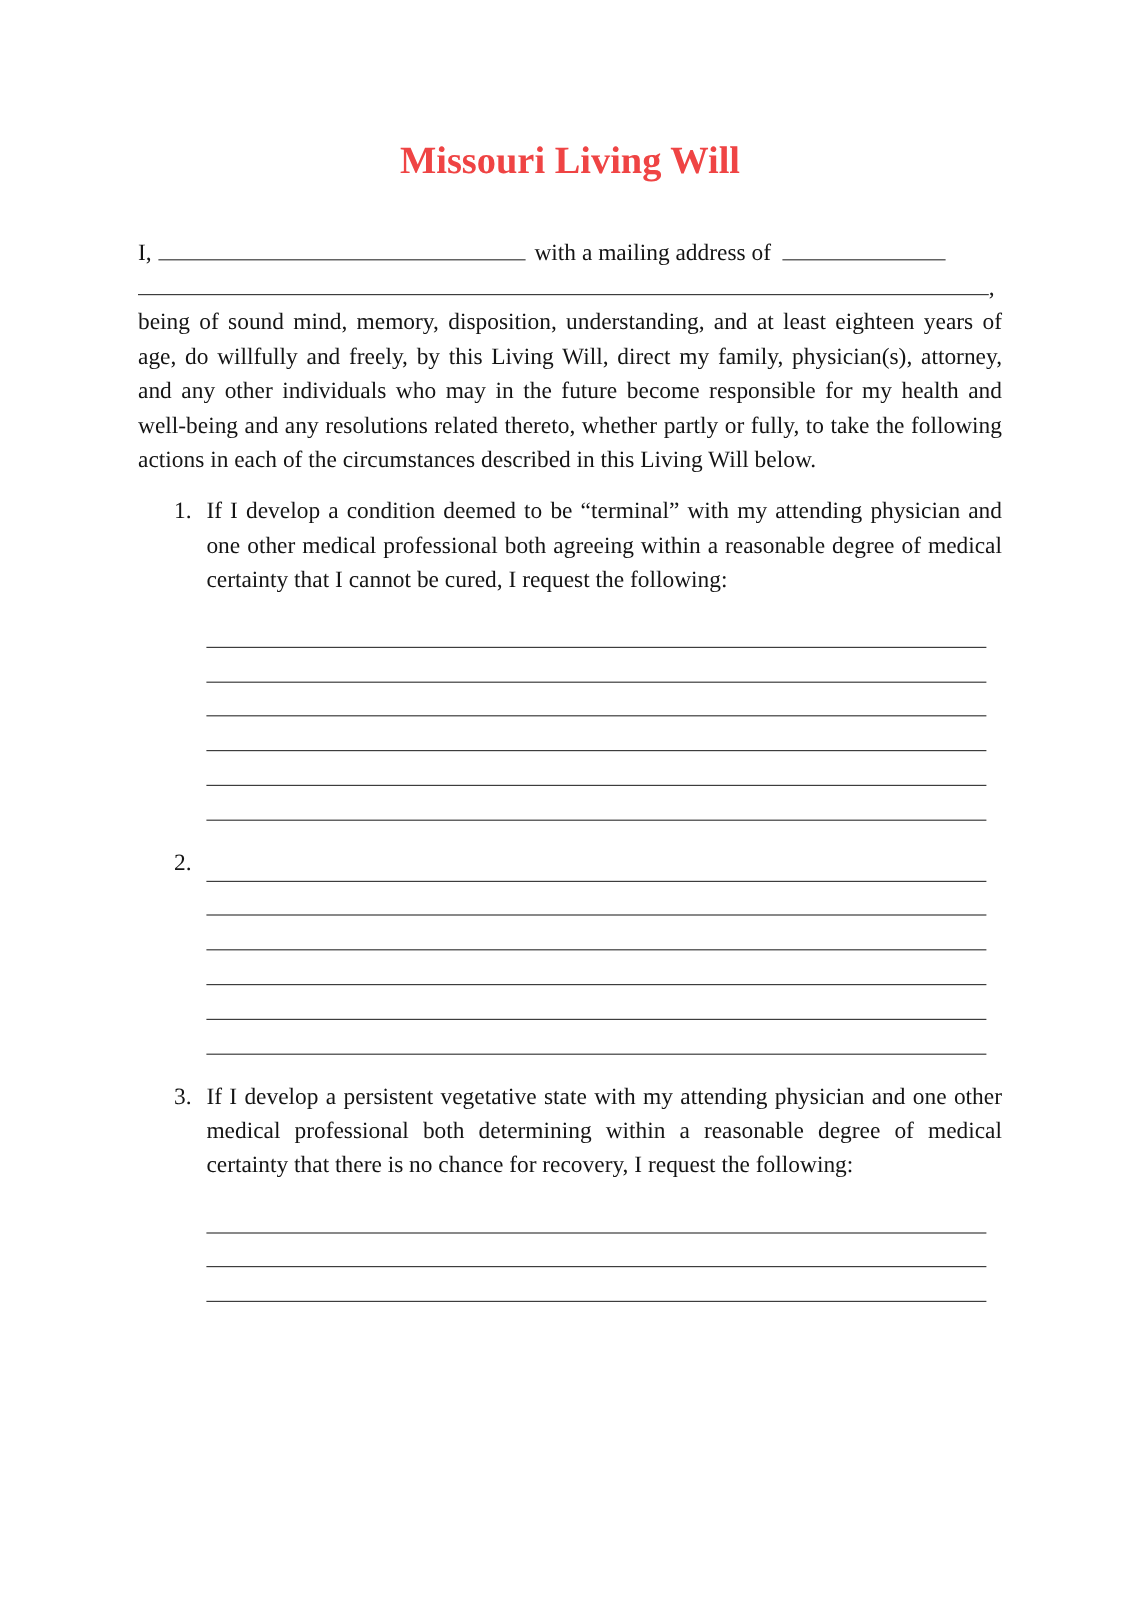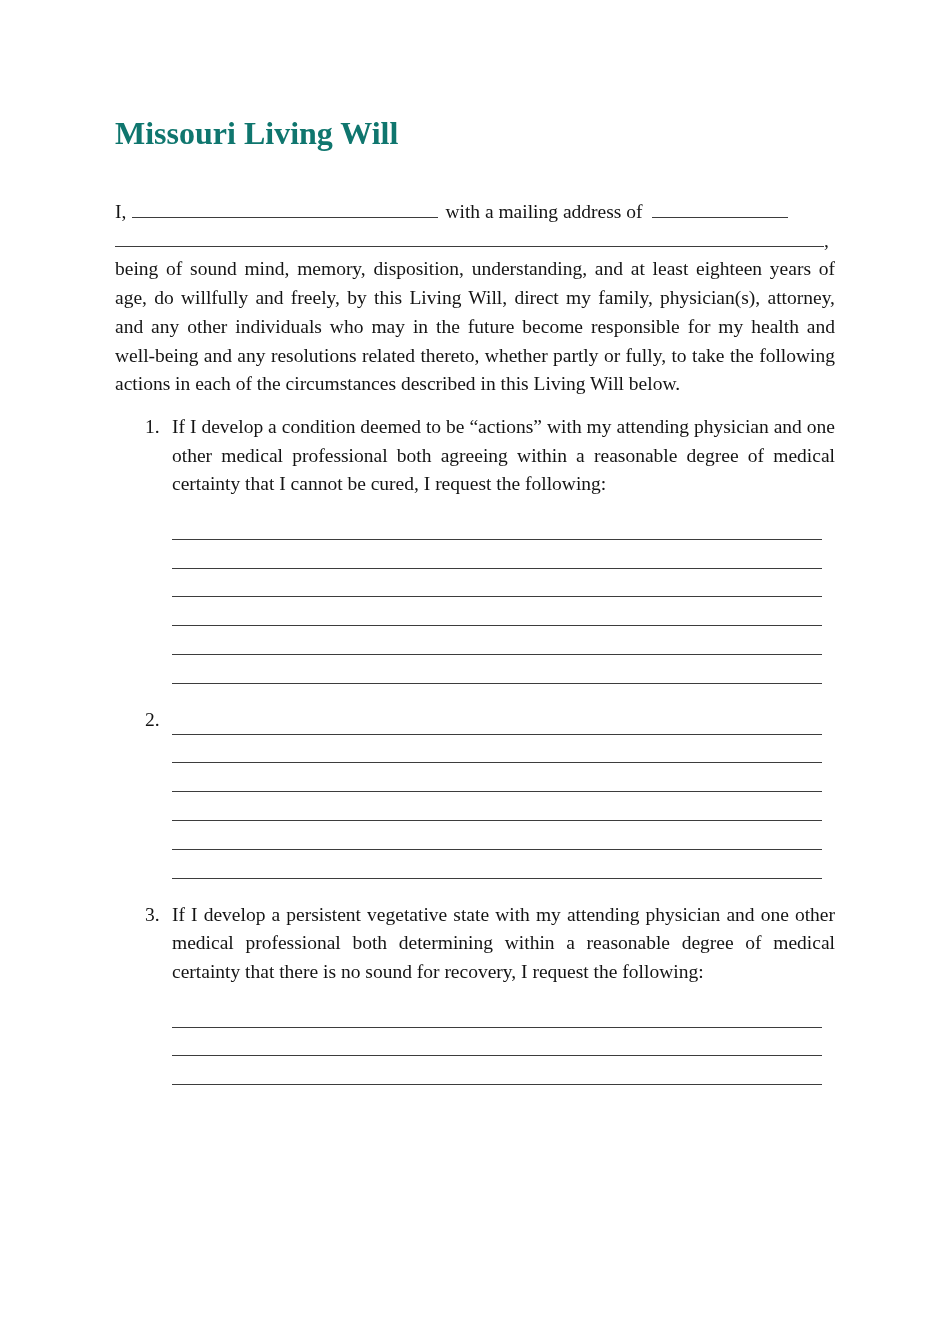--- a/index.html
+++ b/index.html
@@ -18,21 +18,22 @@
     color: #141414;
     font-size: 19.5px;
     line-height: 28.7px;
     overflow: hidden;
   }
   .doc-title {
     margin: 0 0 44px 0;
     font-size: 32px;
     line-height: 42px;
     font-weight: bold;
-    color: #0f766e;
+    text-align: center;
+    color: #ef4444;
   }
   .intro-line1 {
     white-space: nowrap;
   }
   .fill {
     display: inline-block;
     height: 2px;
     border-bottom: 1.6px solid #3d3d3d;
   }
   .fill-name    { width: 306px; margin: 0 7px 0 6px; }
@@ -84,21 +85,21 @@
     </div>
     <div class="intro-line2">
       <span class="fill fill-addr2"></span><span>,</span>
     </div>
     <div class="intro-body">being of sound mind, memory, disposition, understanding, and at least eighteen years of age, do willfully and freely, by this Living Will, direct my family, physician(s), attorney, and any other individuals who may in the future become responsible for my health and well-being and any resolutions related thereto, whether partly or fully, to take the following actions in each of the circumstances described in this Living Will below.</div>
   </div>
 
   <ol class="sections" id="sections">
   <li class="section">
     <span class="section-number">1.</span>
-    <div class="section-text">If I develop a condition deemed to be “actions” with my attending physician and one other medical professional both agreeing within a reasonable degree of medical certainty that I cannot be cured, I request the following:</div>
+    <div class="section-text">If I develop a condition deemed to be “terminal” with my attending physician and one other medical professional both agreeing within a reasonable degree of medical certainty that I cannot be cured, I request the following:</div>
     <div class="blank-lines">
           <div class="blank-line"></div>
           <div class="blank-line"></div>
           <div class="blank-line"></div>
           <div class="blank-line"></div>
           <div class="blank-line"></div>
           <div class="blank-line"></div>
         </div>
   </li>
 
@@ -109,21 +110,21 @@
           <div class="blank-line"></div>
           <div class="blank-line"></div>
           <div class="blank-line"></div>
           <div class="blank-line"></div>
           <div class="blank-line"></div>
         </div>
   </li>
 
   <li class="section">
     <span class="section-number">3.</span>
-    <div class="section-text">If I develop a persistent vegetative state with my attending physician and one other medical professional both determining within a reasonable degree of medical certainty that there is no sound for recovery, I request the following:</div>
+    <div class="section-text">If I develop a persistent vegetative state with my attending physician and one other medical professional both determining within a reasonable degree of medical certainty that there is no chance for recovery, I request the following:</div>
     <div class="blank-lines">
           <div class="blank-line"></div>
           <div class="blank-line"></div>
           <div class="blank-line"></div>
         </div>
   </li>
 </ol>
 
 </div>
 

